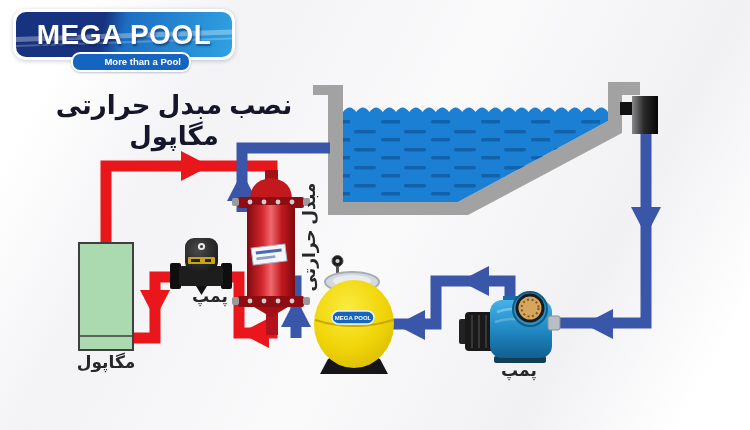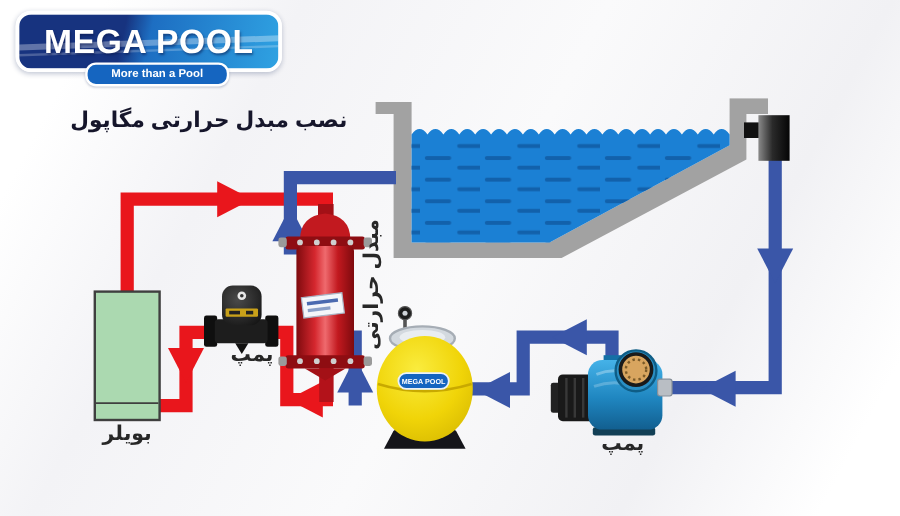--- a/index.html
+++ b/index.html
@@ -20,28 +20,28 @@
   .logo-streak{position:absolute;left:-6px;width:240px;background:rgba(255,255,255,.32);transform:rotate(-2deg);}
   .logo-streak.s1{top:21px;height:5px;}
   .logo-streak.s2{top:29px;height:2px;opacity:.7;}
   .logo-text{
     position:relative;color:#fff;font-weight:bold;font-size:28px;letter-spacing:.5px;
     text-shadow:1px 2px 2px rgba(8,20,70,.5);white-space:nowrap;
   }
   .logo-tagline{
     position:absolute;left:58px;top:43px;min-width:100px;height:14px;padding:1px 8px;
     background:var(--tagline-blue);border:2px solid #fff;border-radius:9px;
-    color:#fff;font-size:9.5px;font-weight:bold;text-align:center;line-height:14px;
+    color:#fff;font-size:9.5px;font-weight:bold;text-align:right;line-height:14px;
     box-shadow:0 1px 2px rgba(20,40,90,.25);white-space:nowrap;
   }
   
   .fa{direction:rtl;color:#1c1c2b;}
   .page-title{
     position:absolute;left:52px;top:90px;width:244px;text-align:center;
-    font-size:18px;font-weight:bold;color:#16162b;
+    font-size:26px;font-weight:bold;color:#16162b;
   }
   .eq-label{position:absolute;font-size:17px;font-weight:bold;color:#272727;text-align:center;}
   .lbl-boiler{left:74px;top:352px;width:64px;}
   .lbl-pump1{left:183px;top:286px;width:54px;}
   .lbl-filter{left:323px;top:374px;width:68px;}
   .lbl-pump2{left:488px;top:360px;width:62px;}
   .lbl-hx{
     left:249px;top:224px;width:122px;height:26px;line-height:26px;
     transform:rotate(-90deg);transform-origin:center;
   }
@@ -204,17 +204,17 @@
   <div class="logo-wrap">
     <div class="logo-main">
       <div class="logo-streak s1"></div>
       <div class="logo-streak s2"></div>
       <div class="logo-text">MEGA POOL</div>
     </div>
     <div class="logo-tagline">More than a Pool</div>
   </div>
 
   <div class="page-title fa">نصب مبدل حرارتی مگاپول</div>
-  <div class="eq-label fa lbl-boiler">بویلر</div>
+  <div class="eq-label fa lbl-boiler">مگاپول</div>
   <div class="eq-label fa lbl-pump1">پمپ</div>
   <div class="eq-label fa lbl-hx">مبدل حرارتی</div>
   <div class="eq-label fa lbl-pump2">پمپ</div>
 </div>
 
 </body></html>

